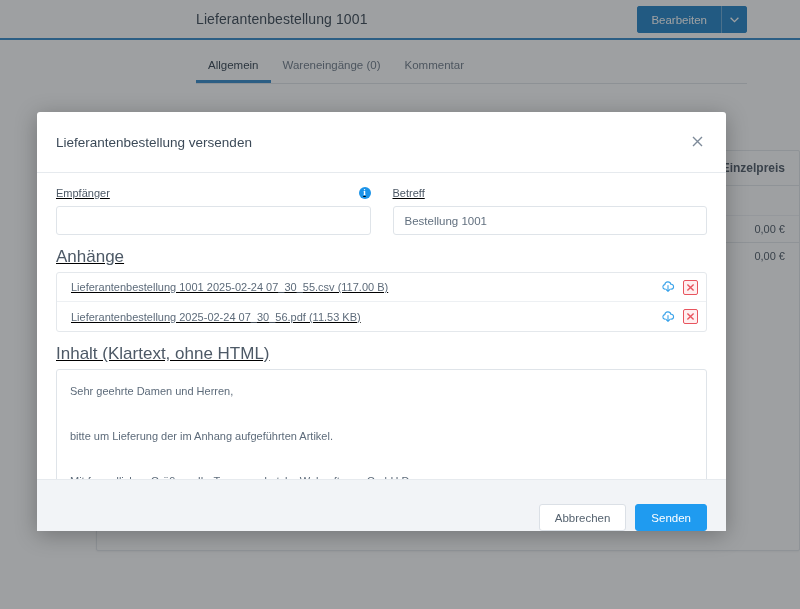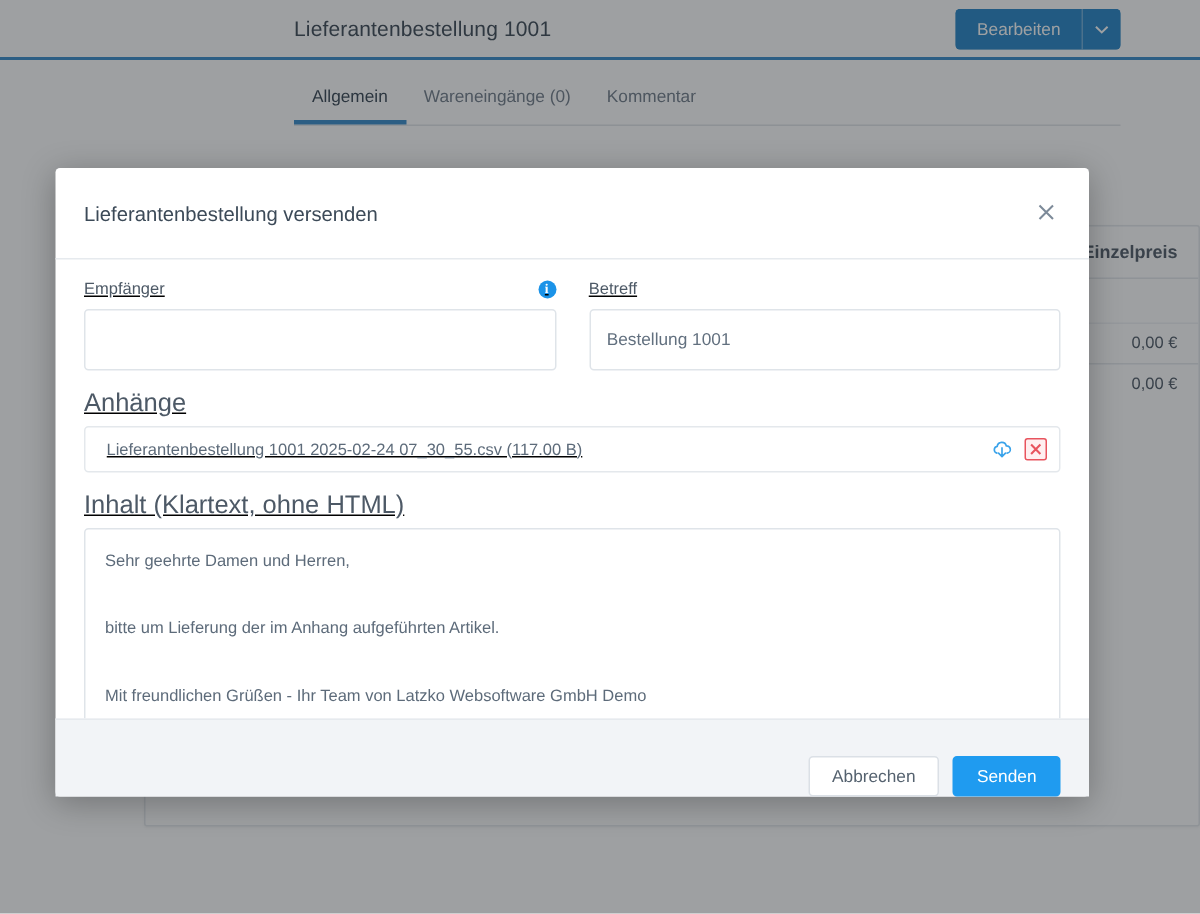--- a/index.html
+++ b/index.html
@@ -135,21 +135,21 @@
   .field-label { flex: 1; }
   .info-icon {
     width: 12px; height: 12px; border-radius: 50%;
     background: #1b93e8; color: #ffffff;
     font-size: 9px; font-weight: bold;
     display: flex; align-items: center; justify-content: center;
     cursor: pointer; line-height: 1;
     font-family: "Liberation Serif", serif;
   }
   .text-input {
-    width: 100%; height: 41px;
+    width: 100%; height: 29px;
     border: 1px solid #dfe4e9; border-radius: 3px;
     padding: 0 11px; font-size: 11.5px;
     color: #62707f; background: #ffffff;
     font-family: "Liberation Sans", sans-serif;
     outline: none;
   }
   .text-input::placeholder { color: #97a2ae; }
 
   .section-label {
     font-size: 17px; color: #4d5966;
@@ -309,20 +309,36 @@
             </svg>
           </button>
           <button class="icon-btn del">
             <svg width="9" height="9" viewBox="0 0 9 9" aria-hidden="true">
               <path d="M1.4 1.4 L7.6 7.6 M7.6 1.4 L1.4 7.6" stroke="#e8545e" stroke-width="1.4" fill="none"></path>
             </svg>
           </button>
         </span>
       </div>
 
+      <div class="attach-row">
+        <span class="attach-name">Lieferantenbestellung 2025-02-24 07_30_56.pdf (11.53 KB)</span>
+        <span class="attach-actions">
+          <button class="icon-btn">
+            <svg width="14" height="12" viewBox="0 0 14 12" aria-hidden="true">
+              <path d="M3.6 8.1 A2.3 2.3 0 0 1 3.8 3.6 A3.1 3.1 0 0 1 9.9 3.3 A2.4 2.4 0 0 1 10.4 8.1" fill="none" stroke="#3aa3ea" stroke-width="1.1" stroke-linecap="round"></path>
+              <path d="M7 4.6 L7 10.2 M4.7 8.1 L7 10.4 L9.3 8.1" fill="none" stroke="#3aa3ea" stroke-width="1.1" stroke-linecap="round" stroke-linejoin="round"></path>
+            </svg>
+          </button>
+          <button class="icon-btn del">
+            <svg width="9" height="9" viewBox="0 0 9 9" aria-hidden="true">
+              <path d="M1.4 1.4 L7.6 7.6 M7.6 1.4 L1.4 7.6" stroke="#e8545e" stroke-width="1.4" fill="none"></path>
+            </svg>
+          </button>
+        </span>
+      </div>
 
     </div>
 
     <div class="section-label">Inhalt (Klartext, ohne HTML)</div>
 
     <textarea class="content-textarea" style="">Sehr geehrte Damen und Herren,
 
 bitte um Lieferung der im Anhang aufgeführten Artikel.
 
 Mit freundlichen Grüßen - Ihr Team von Latzko Websoftware GmbH Demo</textarea>

